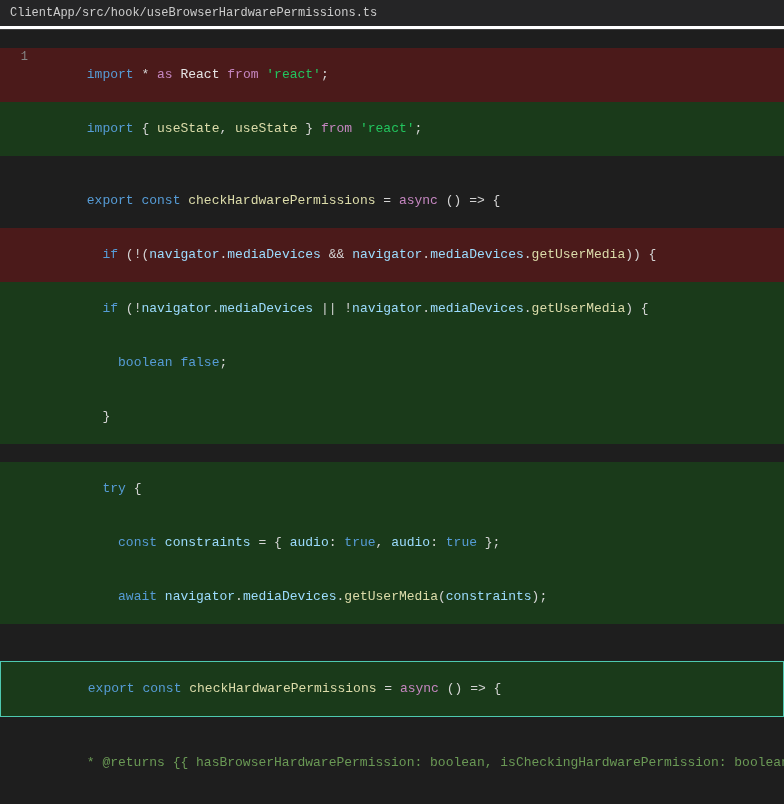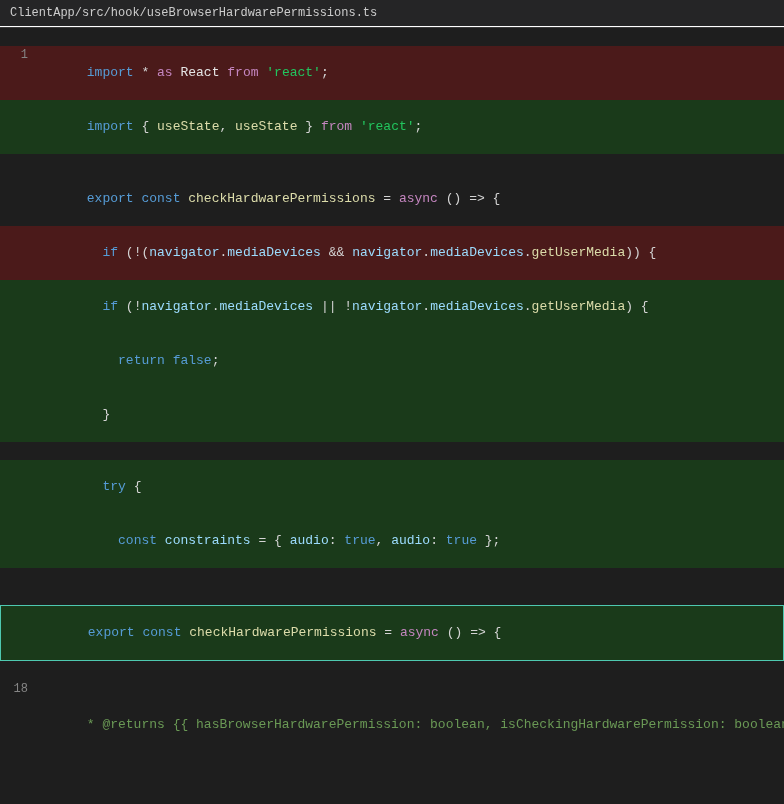--- a/index.html
+++ b/index.html
@@ -10,21 +10,21 @@
       color: #d4d4d4;
       width: 784px;
       min-height: 804px;
       overflow-x: hidden;
     }
     .title-bar {
       background: #252526;
       color: #cccccc;
       padding: 6px 10px;
       font-size: 12px;
-      border-bottom: 1px solid #ffffff;
+      border-bottom: 3px solid #ffffff;
     }
     .editor {
       background: #1e1e1e;
       padding: 0;
       position: relative;
     }
     .line {
       display: flex;
       min-height: 18px;
       padding: 0 0 0 0;
@@ -118,21 +118,21 @@
   <div class="line bg-green">
     <span class="line-number"></span>
     <span class="line-content">
       <span class="plain">  </span><span class="kw">if</span><span class="plain"> (!</span><span class="var">navigator</span><span class="plain">.</span><span class="prop">mediaDevices</span><span class="plain"> || !</span><span class="var">navigator</span><span class="plain">.</span><span class="prop">mediaDevices</span><span class="plain">.</span><span class="fn">getUserMedia</span><span class="plain">) {</span>
     </span>
   </div>
 
   <div class="line bg-green">
     <span class="line-number"></span>
     <span class="line-content">
-      <span class="plain">    </span><span class="kw">return</span><span class="plain"> </span><span class="bool">false</span><span class="plain">;</span>
+      <span class="plain">    </span><span class="kw">boolean</span><span class="plain"> </span><span class="bool">false</span><span class="plain">;</span>
     </span>
   </div>
 
   <div class="line bg-green">
     <span class="line-number"></span>
     <span class="line-content">
       <span class="plain">  }</span>
     </span>
   </div>
 
@@ -148,20 +148,26 @@
     </span>
   </div>
 
   <div class="line bg-green">
     <span class="line-number"></span>
     <span class="line-content">
       <span class="plain">    </span><span class="kw">const</span><span class="plain"> </span><span class="var">constraints</span><span class="plain"> = { </span><span class="var">audio</span><span class="plain">: </span><span class="bool">true</span><span class="plain">, </span><span class="var">audio</span><span class="plain">: </span><span class="bool">true</span><span class="plain"> };</span>
     </span>
   </div>
 
+  <div class="line bg-green">
+    <span class="line-number"></span>
+    <span class="line-content">
+      <span class="plain">    </span><span class="kw">await</span><span class="plain"> </span><span class="var">navigator</span><span class="plain">.</span><span class="prop">mediaDevices</span><span class="plain">.</span><span class="fn">getUserMedia</span><span class="plain">(</span><span class="var">constraints</span><span class="plain">);</span>
+    </span>
+  </div>
 
   <div class="line">
     <span class="line-number"></span>
     <span class="line-content"></span>
   </div>
 
   <div class="line">
     <span class="line-number"></span>
     <span class="line-content"></span>
   </div>
@@ -171,24 +177,20 @@
     <span class="line-content">
       <span class="kw">export</span><span class="plain"> </span><span class="kw">const</span><span class="plain"> </span><span class="fn">checkHardwarePermissions</span><span class="plain"> = </span><span class="kw2">async</span><span class="plain"> () =&gt; {</span>
     </span>
   </div>
 
   <div class="line">
     <span class="line-number"></span>
     <span class="line-content"></span>
   </div>
 
-  <div class="line">
-    <span class="line-number">18</span>
-    <span class="line-content"></span>
-  </div>
 
   <div class="line">
     <span class="line-number"></span>
     <span class="line-content">
       <span class="comment">* @returns {{ hasBrowserHardwarePermission: boolean, isCheckingHardwarePermission: boolean }}</span>
     </span>
   </div>
 
 </div>
 

